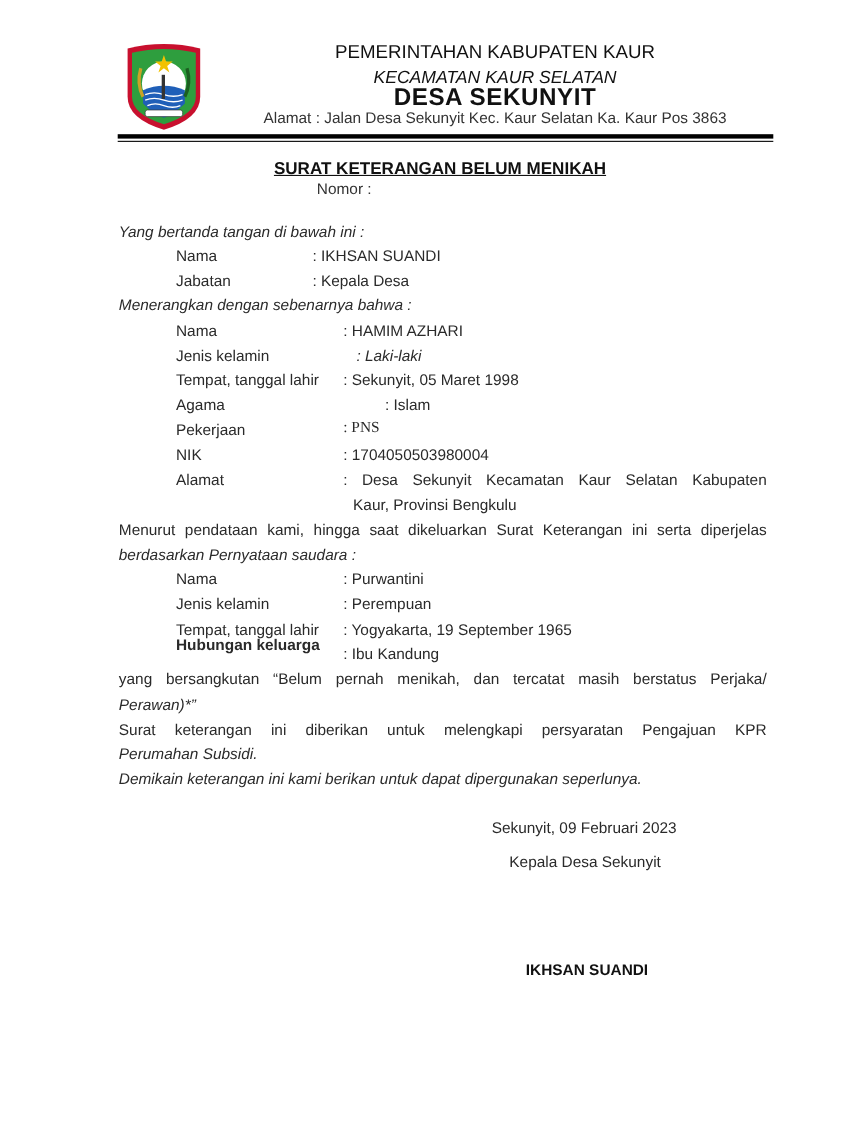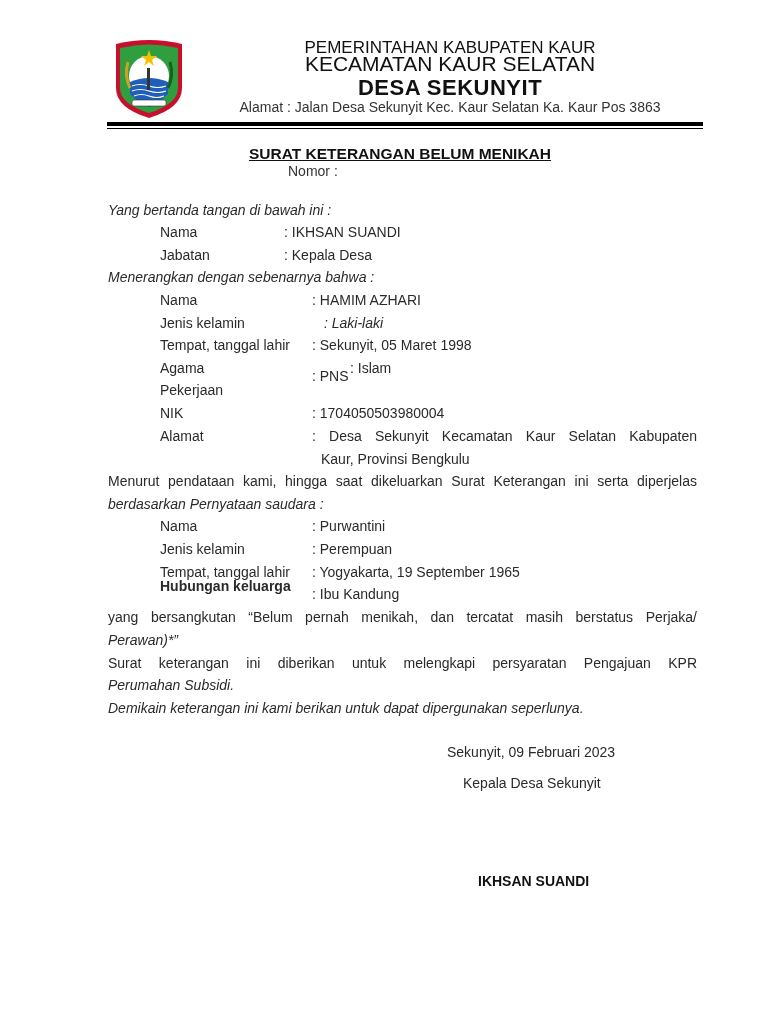--- a/index.html
+++ b/index.html
@@ -4,21 +4,21 @@
 <style>
   html, body { margin: 0; padding: 0; }
   body {
     width: 768px; height: 1024px; background: #ffffff; position: relative; overflow: hidden;
     font-family: "Liberation Sans", sans-serif; color: #222;
   }
   .abs { position: absolute; }
   .logo { left: 110px; top: 38px; width: 78px; height: 82px; }
   .hdr { left: 190px; width: 520px; text-align: center; color: #111; }
   .hdr1 { top: 38px; font-size: 17px; }
-  .hdr2 { top: 52px; font-size: 21px; }
+  .hdr2 { top: 62px; font-size: 16px; font-style: italic; }
   .hdr3 { top: 75px; font-size: 22px; font-weight: bold; letter-spacing: 0.5px; }
   .addr { top: 99px; font-size: 14px; color: #333; }
   .rule-thick { left: 107px; top: 122px; width: 596px; height: 4px; background: #000; }
   .rule-thin { left: 107px; top: 128px; width: 596px; height: 1px; background: #000; }
   .title { left: 100px; width: 600px; top: 145px; text-align: center; font-size: 15.5px; font-weight: bold; text-decoration: underline; color: #111; }
   .nomor { left: 288px; top: 163px; font-size: 14px; color: #333; }
   .txt { font-size: 14px; color: #2a2a2a; white-space: nowrap; font-style: italic; }
   .just { font-size: 14px; color: #2a2a2a; text-align: justify; text-align-last: justify; }
   .lbl { font-size: 14px; color: #2a2a2a; white-space: nowrap; }
   .val { font-size: 14px; color: #2a2a2a; white-space: nowrap; }
@@ -66,21 +66,21 @@
 
 <div class="abs lbl" style="left:160px; top:292px;">Nama</div>
 <div class="abs val" style="left:312px; top:292px;">: HAMIM AZHARI</div>
 <div class="abs lbl" style="left:160px; top:315px;">Jenis kelamin</div>
 <div class="abs val" style="left:324px; top:315px;font-style:italic;">: Laki-laki</div>
 <div class="abs lbl" style="left:160px; top:337px;">Tempat, tanggal lahir</div>
 <div class="abs val" style="left:312px; top:337px;">: Sekunyit, 05 Maret 1998</div>
 <div class="abs lbl" style="left:160px; top:360px;">Agama</div>
 <div class="abs val" style="left:312px; top:360px;margin-left:38px;">: Islam</div>
 <div class="abs lbl" style="left:160px; top:382px;">Pekerjaan</div>
-<div class="abs val" style="left:312px; top:368px;">: PNS</div>
+<div class="abs val" style="left:312px; top:382px;font-family:Liberation Serif, serif;">: PNS</div>
 <div class="abs lbl" style="left:160px; top:405px;">NIK</div>
 <div class="abs val" style="left:312px; top:405px;">: 1704050503980004</div>
 <div class="abs lbl" style="left:160px; top:428px;">Alamat</div>
 <div class="abs just" style="left:312px; top:428px; width:385px;">: Desa Sekunyit Kecamatan Kaur Selatan Kabupaten</div>
 <div class="abs val" style="left:321px; top:451px;">Kaur, Provinsi Bengkulu</div>
 
 <div class="abs just" style="left:108px; top:473px; width:589px;">Menurut pendataan kami, hingga saat dikeluarkan Surat Keterangan ini serta diperjelas</div>
 <div class="abs txt" style="left:108px; top:496px;">berdasarkan Pernyataan saudara :</div>
 
 <div class="abs lbl" style="left:160px; top:518px;">Nama</div>

